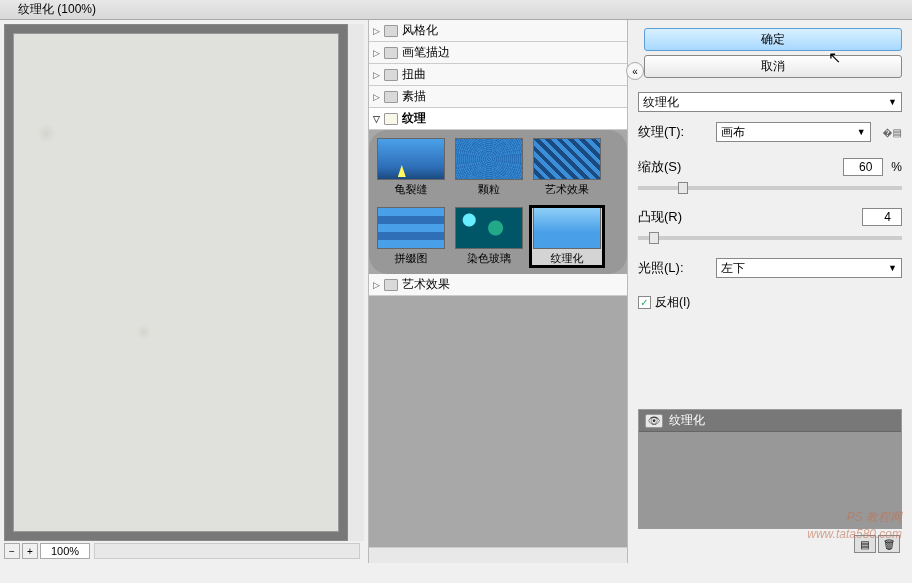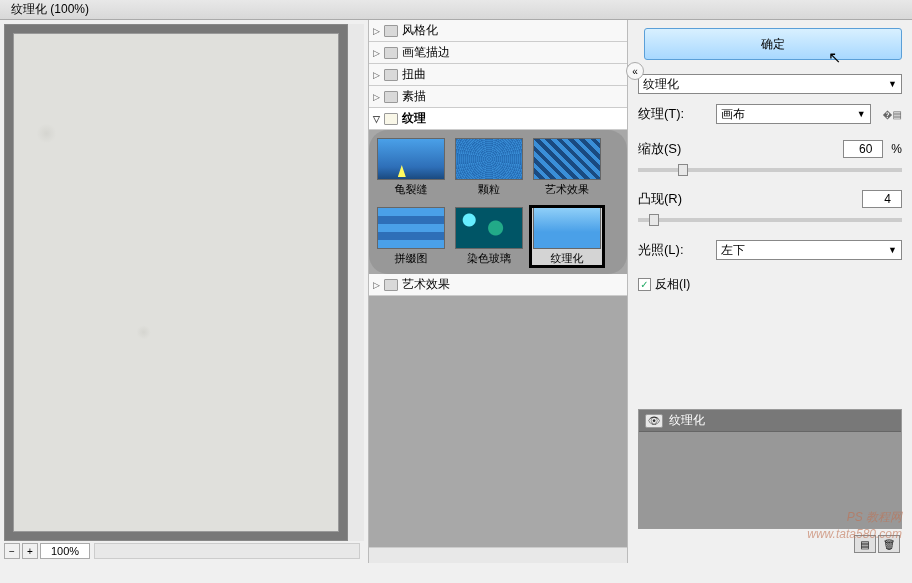--- a/index.html
+++ b/index.html
@@ -1,17 +1,17 @@
 <!DOCTYPE html>
 <html><head>
 <meta charset="utf-8">
 <style>
 * { box-sizing: border-box; margin: 0; padding: 0; font-family: "Microsoft YaHei", "SimSun", sans-serif; font-size: 12px; }
 body { background: #f0f0f0; width: 912px; height: 583px; overflow: hidden; position: relative; }
-.titlebar { height: 20px; background: linear-gradient(#e8e8e8,#d8d8d8); border-bottom: 1px solid #aaa; display: flex; align-items: center; justify-content: space-between; padding: 0 11px; font-size: 11px; }
+.titlebar { height: 20px; background: linear-gradient(#e8e8e8,#d8d8d8); border-bottom: 1px solid #aaa; display: flex; align-items: center; justify-content: space-between; padding: 0 18px; font-size: 11px; }
 .titlebar .right { color: #888; font-size: 10px; }
 .main { display: flex; height: 543px; }
 .preview-col { width: 368px; display: flex; flex-direction: column; padding: 4px; }
 .preview-box { flex: 1; background: #787878; border: 1px solid #888; position: relative; padding: 8px; }
 .preview-img { width: 100%; height: 100%; background: #e0e0dc; background-image: radial-gradient(circle at 10% 20%, #d5d5d0 0%, transparent 2%), radial-gradient(circle at 40% 60%, #d5d5d0 0%, transparent 2%); border: 1px solid #999; }
 .scrollbar-v { width: 16px; background: #e8e8e8; }
 .scrollbar-h-row { display: flex; height: 16px; margin-top: 2px; }
 .zoom-ctrl { display: flex; align-items: center; gap: 2px; font-size: 11px; }
 .zoom-ctrl .btn-sq { width: 16px; height: 16px; border: 1px solid #aaa; background: #f0f0f0; display: flex; align-items: center; justify-content: center; font-size: 10px; }
 .zoom-ctrl input { width: 50px; height: 16px; border: 1px solid #aaa; font-size: 11px; text-align: center; }
@@ -29,21 +29,21 @@
 .thumb-label { font-size: 11px; color: #000; }
 .t-sky { background: linear-gradient(#4aa0e8 0%, #2e6fb8 70%, #1a4a80 100%); position: relative; }
 .t-sky::after { content:""; position:absolute; bottom:2px; left:30%; width:8px; height:12px; background:#fffa60; clip-path: polygon(50% 0,0 100%,100% 100%); }
 .t-grain { background: repeating-radial-gradient(circle, #3a8fd8, #2268b0 2px); }
 .t-mosaic { background: repeating-linear-gradient(45deg, #3a8fd8 0 4px, #1a4a80 4px 8px); }
 .t-patch { background: repeating-linear-gradient(0deg, #4aa0e8 0 8px, #2e6fb8 8px 16px), repeating-linear-gradient(90deg, #6ac0f8 0 12px, transparent 12px 24px); }
 .t-stained { background: radial-gradient(circle at 20% 30%, #6ef 0 6px, transparent 7px), radial-gradient(circle at 60% 50%, #2a8 0 7px, transparent 8px), #056; }
 .t-texture { background: linear-gradient(#8fcff8 0%, #4aa0e8 60%), repeating-linear-gradient(0deg, rgba(0,0,0,.15) 0 1px, transparent 1px 3px); }
 .right-col { flex: 1; padding: 8px 10px; display: flex; flex-direction: column; gap: 4px; position: relative; }
 .collapse-btn { position: absolute; left: -2px; top: 42px; width: 18px; height: 18px; border: 1px solid #aaa; border-radius: 9px; background: #f8f8f8; display: flex; align-items: center; justify-content: center; font-size: 10px; }
-.btn { height: 32px; border: 1px solid #888; border-radius: 3px; background: linear-gradient(#fff,#e8e8e8); display: flex; align-items: center; justify-content: center; font-size: 12px; margin-left: 6px; }
+.btn { height: 23px; border: 1px solid #888; border-radius: 3px; background: linear-gradient(#fff,#e8e8e8); display: flex; align-items: center; justify-content: center; font-size: 12px; margin-left: 6px; }
 .btn.primary { background: linear-gradient(#d8f0ff,#a8d8ff); border-color: #5a9fd8; }
 .cursor { position: absolute; left: 190px; top: 20px; font-size: 16px; pointer-events: none; }
 .select { height: 20px; border: 1px solid #888; background: #fff; display: flex; align-items: center; justify-content: space-between; padding: 0 4px; font-size: 12px; }
 .select .arrow { font-size: 9px; }
 .param-row { display: flex; align-items: center; gap: 8px; margin: 6px 0; }
 .param-label { width: 70px; font-size: 13px; text-align: left; }
 .param-input { width: 40px; height: 18px; border: 1px solid #888; text-align: right; padding-right: 10px; font-size: 12px; }
 .slider { height: 4px; background: #ccc; position: relative; margin-bottom: 8px; }
 .slider .handle { position: absolute; top: -4px; width: 10px; height: 12px; background: #e8e8e8; border: 1px solid #888; }
 .checkbox { display: flex; align-items: center; gap: 4px; font-size: 12px; margin: 6px 0; }
@@ -146,20 +146,23 @@
   </div>
 
   <div class="right-col">
     <div class="collapse-btn">«</div>
     <div style="position:relative;">
       <div class="btn primary">
           <span>确定</span>
         </div>
       <span class="cursor">↖</span>
     </div>
+    <div class="btn">
+        <span>取消</span>
+      </div>
 
     <div style="height:6px;"></div>
     <div class="select">
       <span>纹理化</span>
         <span class="arrow">▼</span>
     </div>
 
     <div class="param-row">
       <span class="param-label">纹理(T):</span>
       <div class="select" style="flex:1;">

